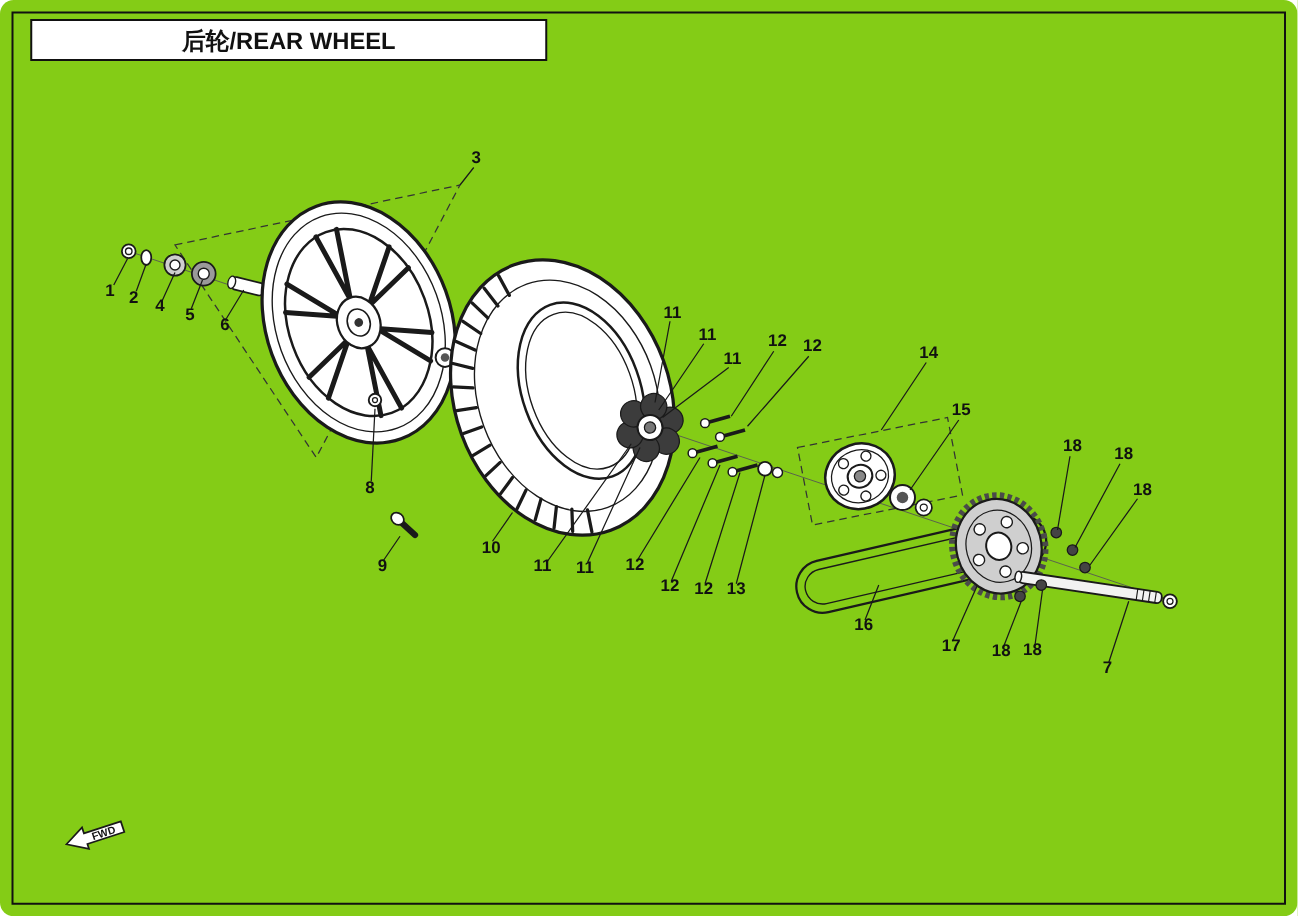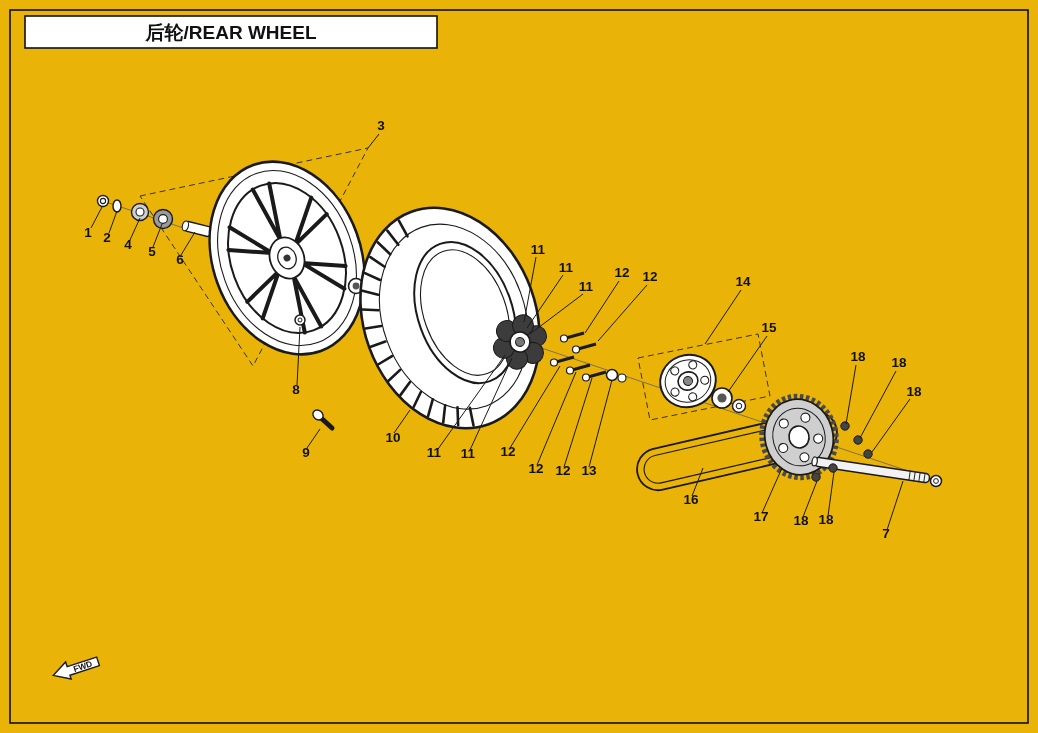--- a/index.html
+++ b/index.html
@@ -1,17 +1,17 @@
 <!DOCTYPE html>
 <html><head>
 <meta charset="utf-8">
 <style>
   html,body{margin:0;padding:0;background:#fff;}
-  .stage{position:relative;width:1038px;height:733px;background:#eab308;overflow:hidden;
-         font-family:"Liberation Sans",sans-serif;}
+  .stage{position:relative;width:1038px;height:733px;background:#84cc16;overflow:hidden;
+         font-family:"Liberation Sans",sans-serif;border-radius:11px;}
   svg{position:absolute;left:0;top:0;}
   svg text{font-family:"Liberation Sans",sans-serif;}
   .callout{font-size:13.5px;font-weight:bold;fill:#111;}
   .title{font-size:19px;font-weight:bold;fill:#111;}
   .fwd{font-size:8.5px;font-weight:bold;fill:#111;}
   .ln{stroke:#1a1a1a;stroke-width:1;fill:none;}
   .part{stroke:#1a1a1a;fill:#fff;}
 </style>
 </head>
 <body>

